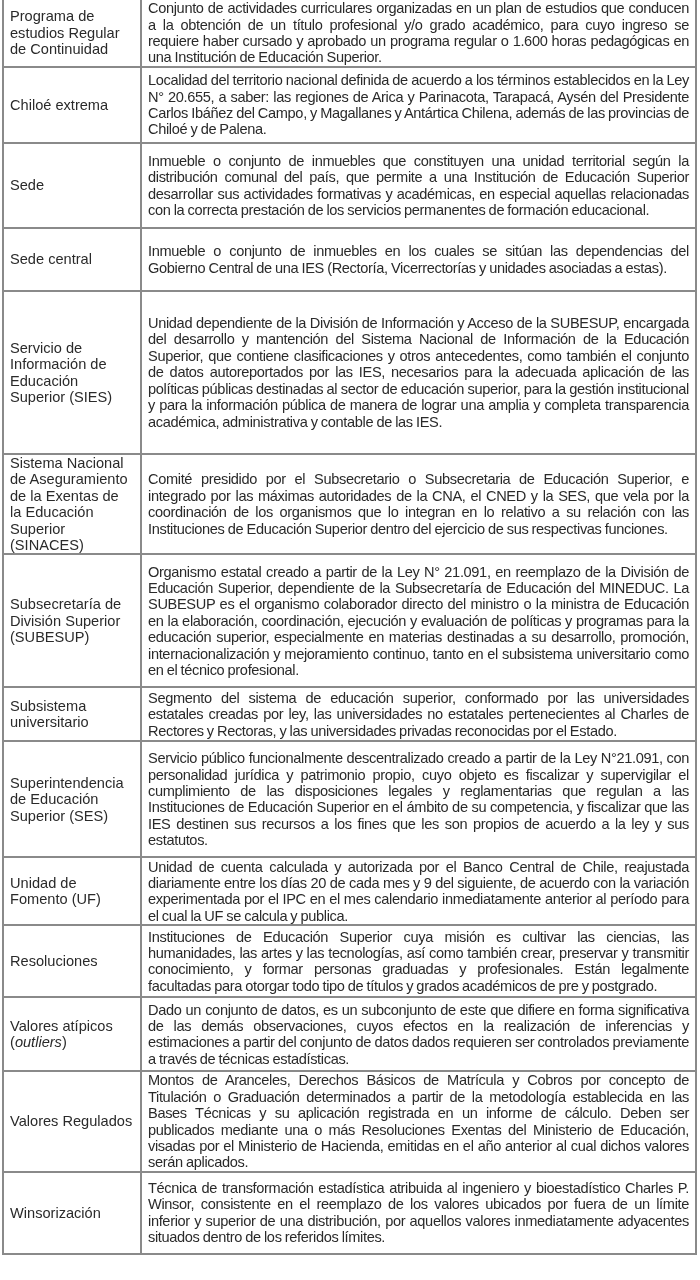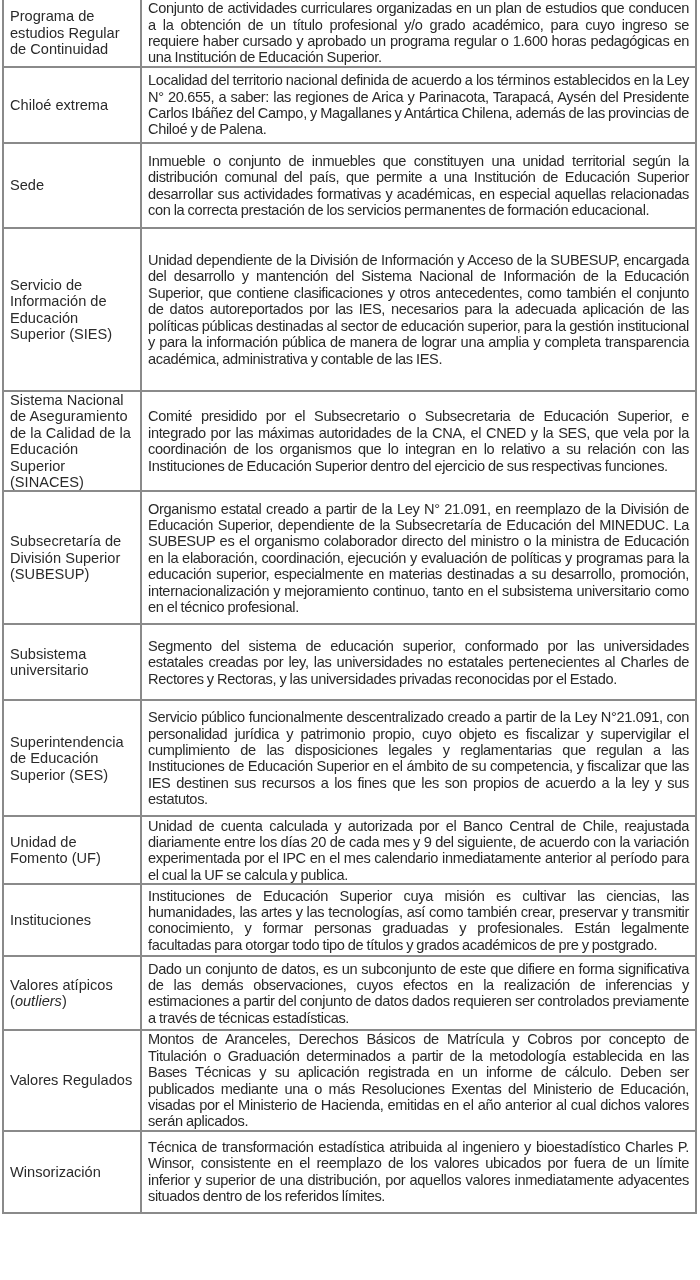--- a/index.html
+++ b/index.html
@@ -53,46 +53,50 @@
       <td class="def">Conjunto de actividades curriculares organizadas en un plan de estudios que conducen a la obtención de un título profesional y/o grado académico, para cuyo ingreso se requiere haber cursado y aprobado un programa regular o 1.600 horas pedagógicas en una Institución de Educación Superior.</td>
     </tr>
     <tr style="height:76px">
       <td class="term">Chiloé extrema</td>
       <td class="def">Localidad del territorio nacional definida de acuerdo a los términos establecidos en la Ley N° 20.655, a saber: las regiones de Arica y Parinacota, Tarapacá, Aysén del Presidente Carlos Ibáñez del Campo, y Magallanes y Antártica Chilena, además de las provincias de Chiloé y de Palena.</td>
     </tr>
     <tr style="height:85px">
       <td class="term">Sede</td>
       <td class="def">Inmueble o conjunto de inmuebles que constituyen una unidad territorial según la distribución comunal del país, que permite a una Institución de Educación Superior desarrollar sus actividades formativas y académicas, en especial aquellas relacionadas con la correcta prestación de los servicios permanentes de formación educacional.</td>
     </tr>
+    <tr style="height:63px">
+      <td class="term">Sede central</td>
+      <td class="def">Inmueble o conjunto de inmuebles en los cuales se sitúan las dependencias del Gobierno Central de una IES (Rectoría, Vicerrectorías y unidades asociadas a estas).</td>
+    </tr>
     <tr style="height:163px">
       <td class="term">Servicio de Información de Educación Superior (SIES)</td>
       <td class="def">Unidad dependiente de la División de Información y Acceso de la SUBESUP, encargada del desarrollo y mantención del Sistema Nacional de Información de la Educación Superior, que contiene clasificaciones y otros antecedentes, como también el conjunto de datos autoreportados por las IES, necesarios para la adecuada aplicación de las políticas públicas destinadas al sector de educación superior, para la gestión institucional y para la información pública de manera de lograr una amplia y completa transparencia académica, administrativa y contable de las IES.</td>
     </tr>
     <tr style="height:98px">
-      <td class="term">Sistema Nacional de Aseguramiento de la Calidad de la Educación Superior (SINACES)</td>
+      <td class="term">Sistema Nacional de Aseguramiento de la Exentas de la Educación Superior (SINACES)</td>
       <td class="def">Comité presidido por el Subsecretario o Subsecretaria de Educación Superior, e integrado por las máximas autoridades de la CNA, el CNED y la SES, que vela por la coordinación de los organismos que lo integran en lo relativo a su relación con las Instituciones de Educación Superior dentro del ejercicio de sus respectivas funciones.</td>
     </tr>
     <tr style="height:133px">
       <td class="term">Subsecretaría de División Superior (SUBESUP)</td>
       <td class="def">Organismo estatal creado a partir de la Ley N° 21.091, en reemplazo de la División de Educación Superior, dependiente de la Subsecretaría de Educación del MINEDUC. La SUBESUP es el organismo colaborador directo del ministro o la ministra de Educación en la elaboración, coordinación, ejecución y evaluación de políticas y programas para la educación superior, especialmente en materias destinadas a su desarrollo, promoción, internacionalización y mejoramiento continuo, tanto en el subsistema universitario como en el técnico profesional.</td>
     </tr>
-    <tr style="height:76px">
+    <tr style="height:54px">
       <td class="term">Subsistema universitario</td>
       <td class="def">Segmento del sistema de educación superior, conformado por las universidades estatales creadas por ley, las universidades no estatales pertenecientes al Charles de Rectores y Rectoras, y las universidades privadas reconocidas por el Estado.</td>
     </tr>
     <tr style="height:116px">
       <td class="term">Superintendencia de Educación Superior (SES)</td>
       <td class="def">Servicio público funcionalmente descentralizado creado a partir de la Ley N°21.091, con personalidad jurídica y patrimonio propio, cuyo objeto es fiscalizar y supervigilar el cumplimiento de las disposiciones legales y reglamentarias que regulan a las Instituciones de Educación Superior en el ámbito de su competencia, y fiscalizar que las IES destinen sus recursos a los fines que les son propios de acuerdo a la ley y sus estatutos.</td>
     </tr>
     <tr style="height:68px">
       <td class="term">Unidad de Fomento (UF)</td>
       <td class="def">Unidad de cuenta calculada y autorizada por el Banco Central de Chile, reajustada diariamente entre los días 20 de cada mes y 9 del siguiente, de acuerdo con la variación experimentada por el IPC en el mes calendario inmediatamente anterior al período para el cual la UF se calcula y publica.</td>
     </tr>
     <tr style="height:72px">
-      <td class="term">Instituciones</td>
+      <td class="term">Resoluciones</td>
       <td class="def">Instituciones de Educación Superior cuya misión es cultivar las ciencias, las humanidades, las artes y las tecnologías, así como también crear, preservar y transmitir conocimiento, y formar personas graduadas y profesionales. Están legalmente facultadas para otorgar todo tipo de títulos y grados académicos de pre y postgrado.</td>
     </tr>
     <tr style="height:74px">
       <td class="term"><span>Valores atípicos (</span><em>outliers</em><span>)</span></td>
       <td class="def">Dado un conjunto de datos, es un subconjunto de este que difiere en forma significativa de las demás observaciones, cuyos efectos en la realización de inferencias y estimaciones a partir del conjunto de datos dados requieren ser controlados previamente a través de técnicas estadísticas.</td>
     </tr>
     <tr style="height:88px">
       <td class="term">Valores Regulados</td>
       <td class="def">Montos de Aranceles, Derechos Básicos de Matrícula y Cobros por concepto de Titulación o Graduación determinados a partir de la metodología establecida en las Bases Técnicas y su aplicación registrada en un informe de cálculo. Deben ser publicados mediante una o más Resoluciones Exentas del Ministerio de Educación, visadas por el Ministerio de Hacienda, emitidas en el año anterior al cual dichos valores serán aplicados.</td>
     </tr>

